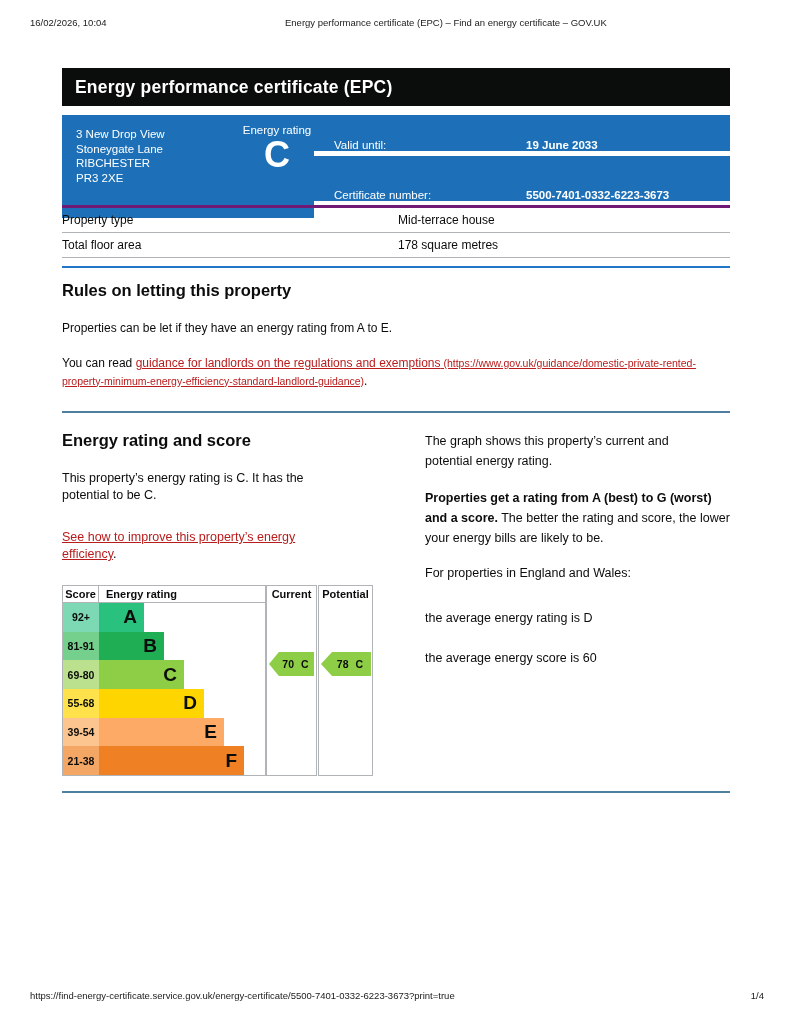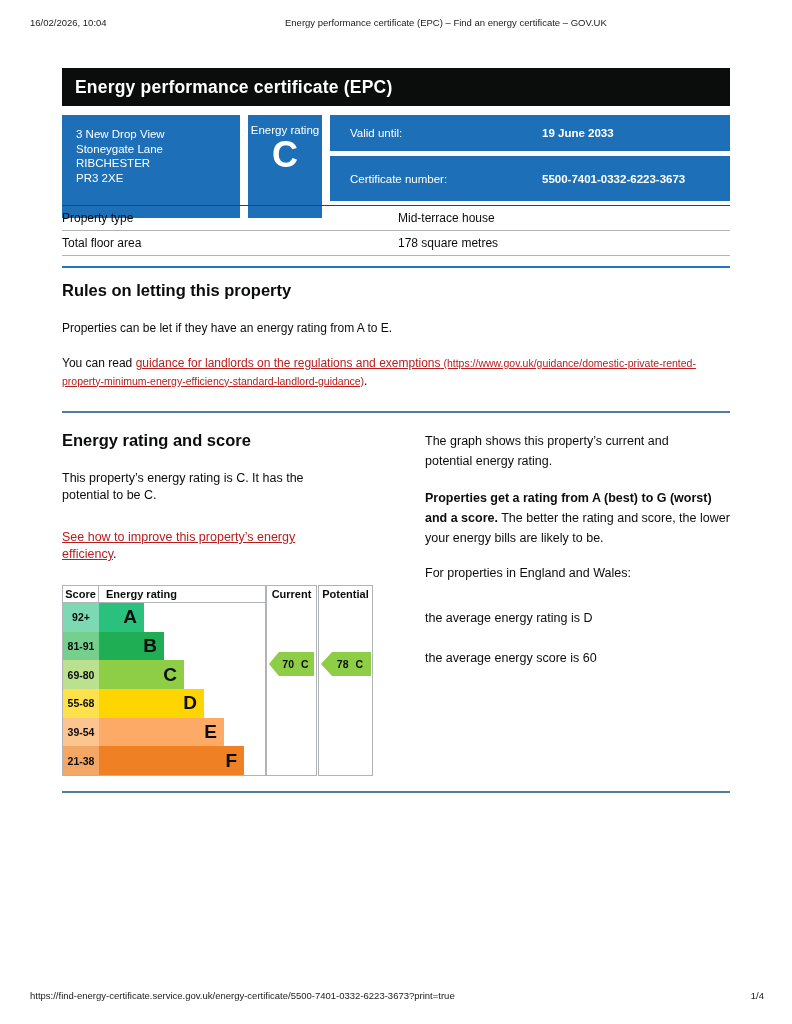--- a/index.html
+++ b/index.html
@@ -19,35 +19,35 @@
   .print-page { right:28px; top:990px; }
 
   
   .banner {
     left:62px; top:68px; width:668px; height:38px; background:#0b0c0c;
     color:#ffffff; font-weight:bold; font-size:17.5px; line-height:38px;
     padding-left:13px; letter-spacing:0.2px;
   }
 
   
-  .summary { left:62px; top:115px; width:668px; height:103px; display:flex; gap:8px; }
+  .summary { left:62px; top:115px; width:668px; height:103px; display:flex; }
   .blue { background:#1d70b8; color:#ffffff; }
   .addr-box { width:178px; padding:12px 0 0 14px; font-size:11.5px; line-height:14.5px; }
   .rating-box { width:74px; text-align:center; padding-top:9px; }
   .rating-box .lbl { font-size:11.5px; }
   .rating-box .big { font-size:36px; font-weight:bold; line-height:38px; }
   .details-box { flex:1; display:flex; flex-direction:column; gap:5px; background:transparent; }
-  .detail-row { flex-shrink:0; display:flex; align-items:center; font-size:11.5px; }
+  .detail-row { flex-shrink:0; display:flex; align-items:flex-end; font-size:11.5px; }
   .detail-row.r1 { height:36px; }
   .detail-row.r2 { height:45px; }
   .detail-row .dlabel { padding-left:20px; width:212px; }
   .detail-row .dvalue { font-weight:bold; }
 
   
-  .ptable { left:62px; top:205px; width:668px; border-top:1px solid #701a75; font-size:12px; }
+  .ptable { left:62px; top:205px; width:668px; border-top:3px solid #701a75; font-size:12px; }
   .ptable .trow { display:flex; height:25px; align-items:center; border-bottom:1px solid #b1b4b6; }
   .ptable .tlabel { width:336px; }
 
   .hr { left:62px; width:668px; height:2px; }
   .hr1 { top:266px; background:#2176c7; }
   .hr2 { top:411px; background:#4e7f9f; }
   .hr3 { top:791px; background:#4e7f9f; }
 
   h2.section { font-size:16.5px; font-weight:bold; color:#0b0c0c; }
   .rules-heading { left:62px; top:281px; }

